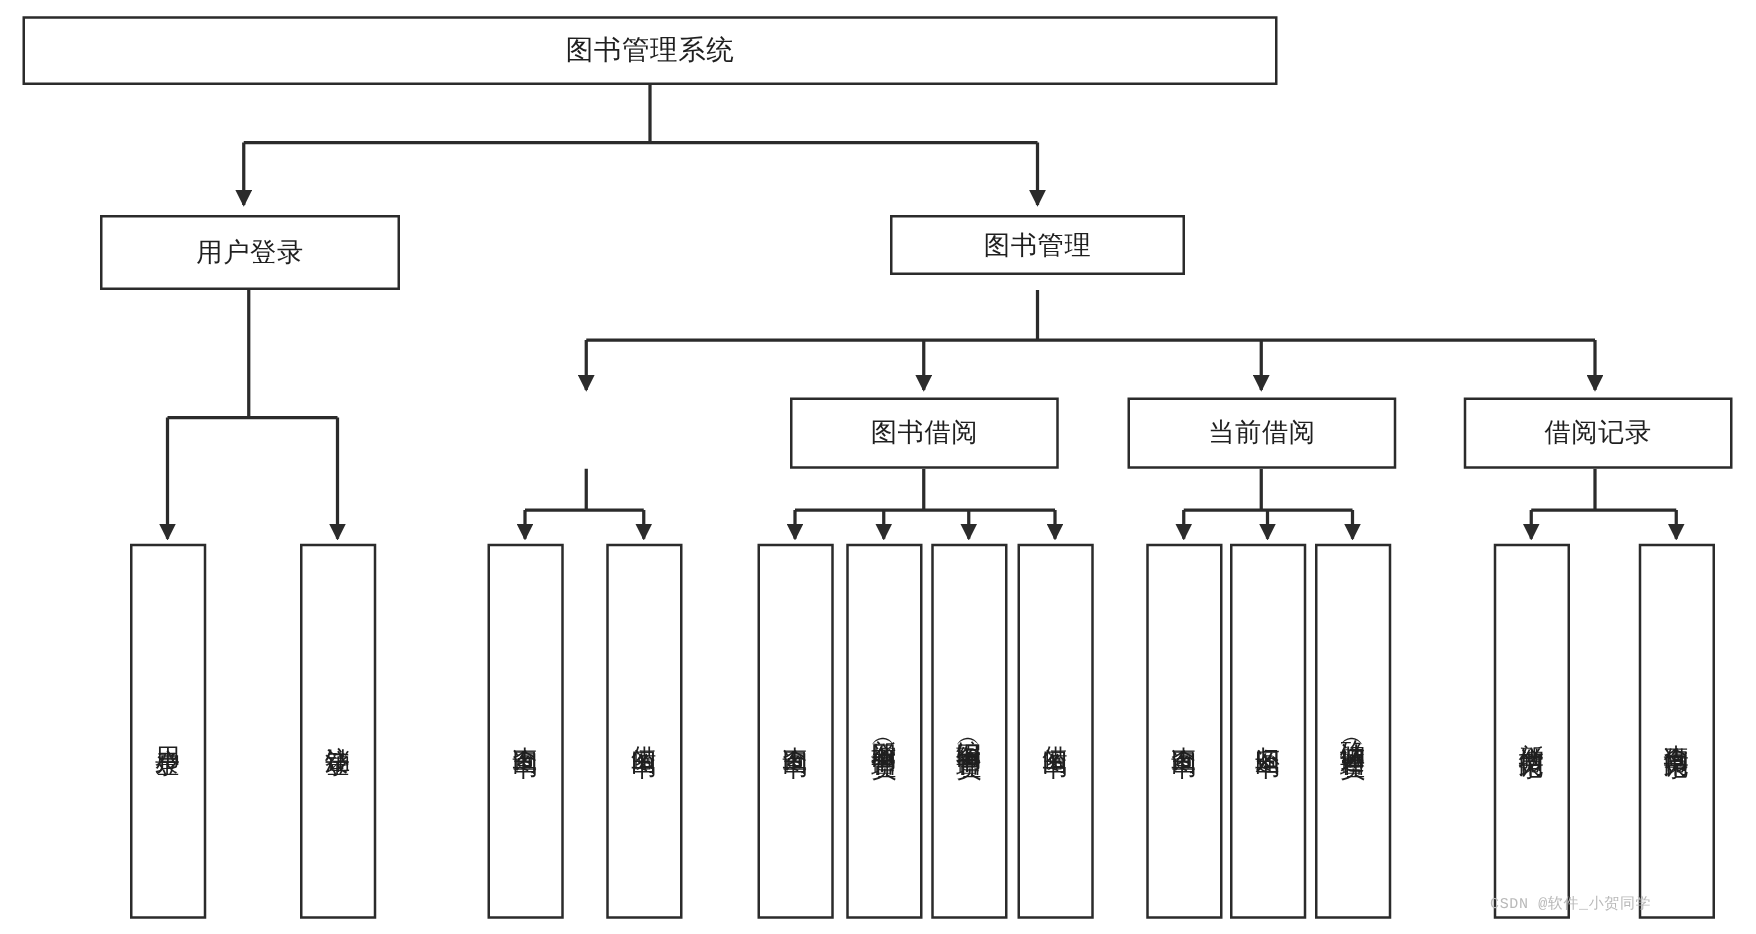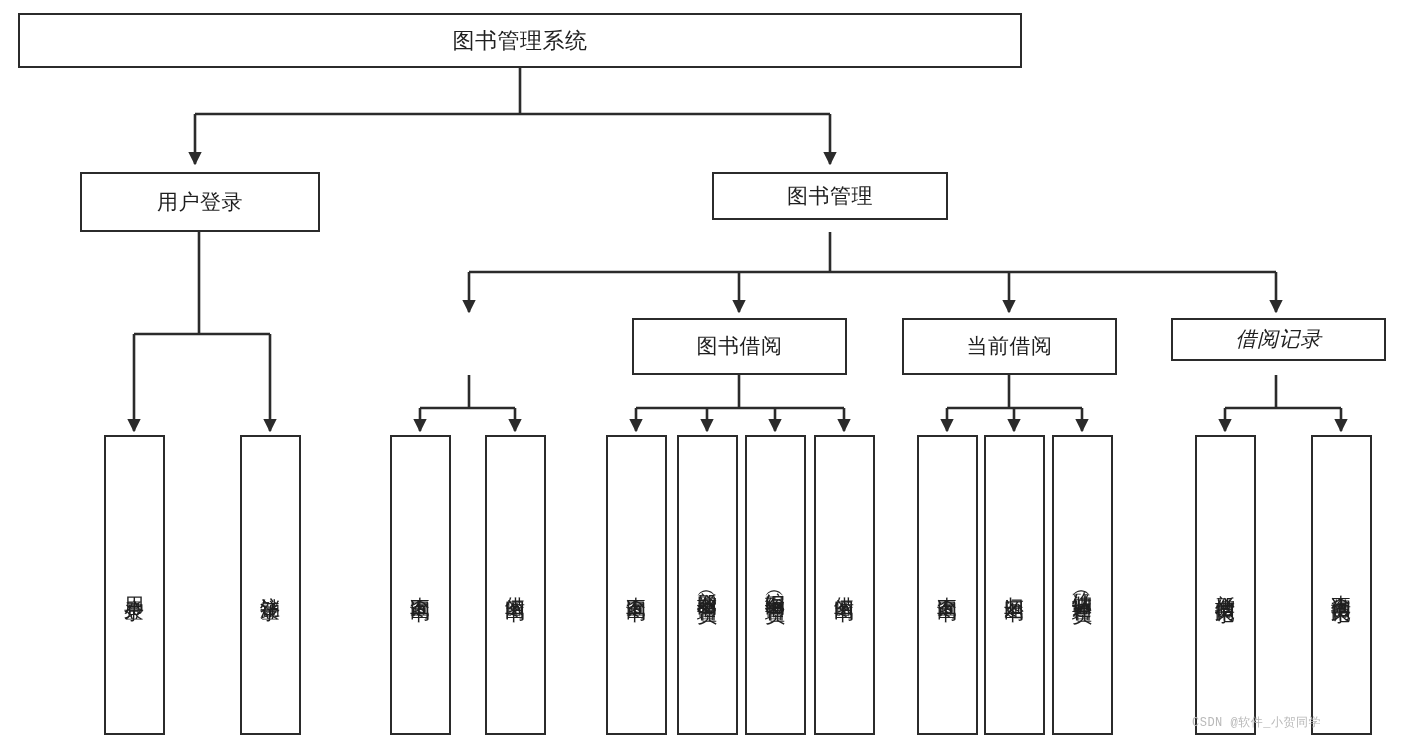--- a/index.html
+++ b/index.html
@@ -140,21 +140,21 @@
   <div class="node horiz" style="left:712px; top:172px; width:236px; height:48px;">
     <span class="lbl">图书管理</span>
   </div>
 
   <div class="node horiz" style="left:632px; top:318px; width:215px; height:57px;">
     <span class="lbl">图书借阅</span>
   </div>
   <div class="node horiz" style="left:902px; top:318px; width:215px; height:57px;">
     <span class="lbl">当前借阅</span>
   </div>
-  <div class="node horiz" style="left:1171px; top:318px; width:215px; height:43px;font-style:italic;">
+  <div class="node horiz" style="left:1171px; top:318px; width:215px; height:57px;">
     <span class="lbl">借阅记录</span>
   </div>
 
   <div class="node vert" style="left:104px; top:435px; width:61px; height:300px;">
     <span class="lbl">用户登录</span>
   </div>
   <div class="node vert" style="left:240px; top:435px; width:61px; height:300px;">
     <span class="lbl">注销登录</span>
   </div>
 

